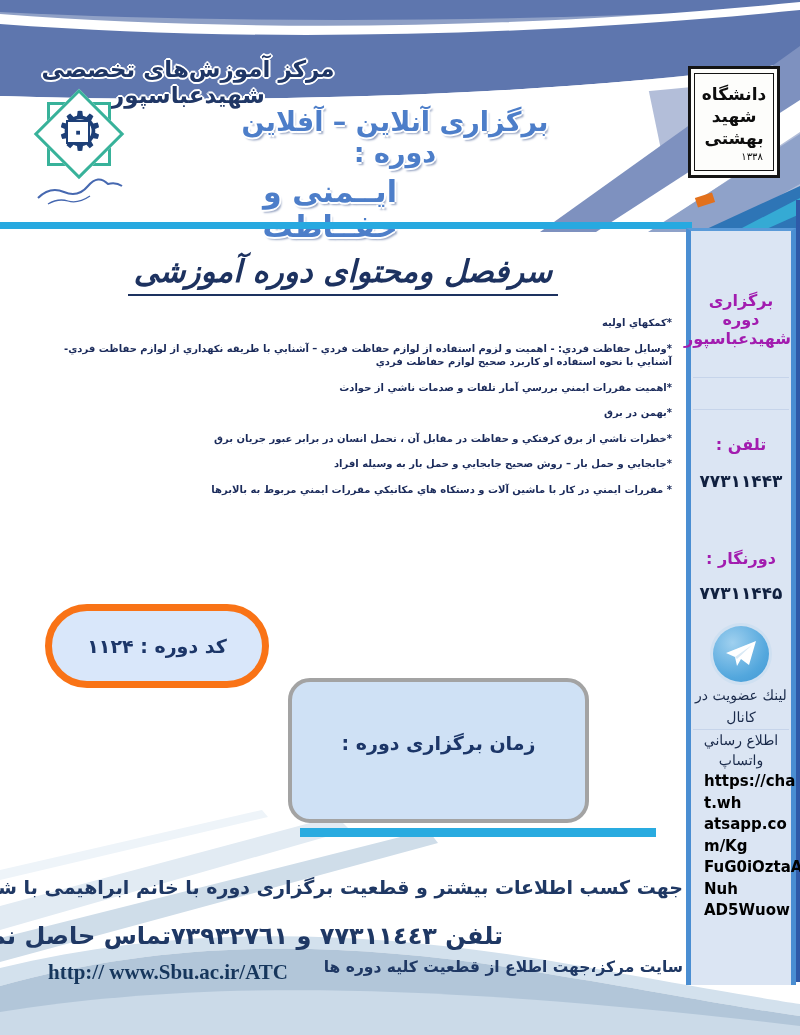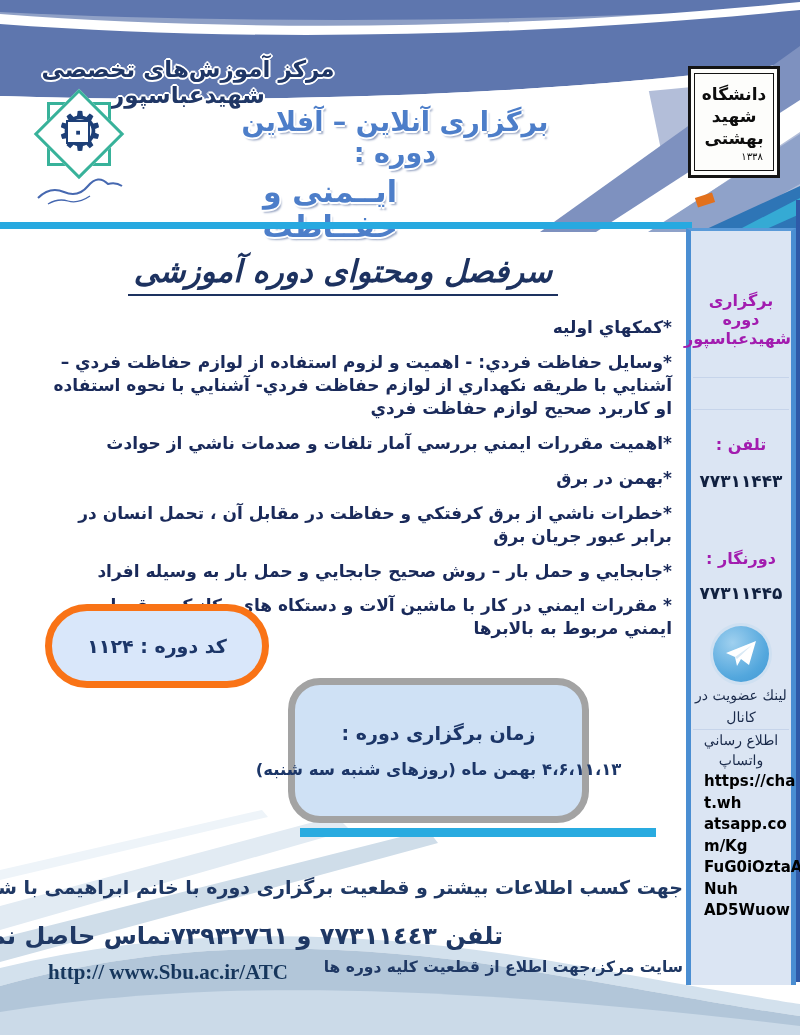--- a/index.html
+++ b/index.html
@@ -55,33 +55,33 @@
   
   .main{left:0;top:229px;width:686px;z-index:1;}
   .section-title{
     margin:24px auto 0 auto;width:fit-content;max-width:640px;
     font-family:"DejaVu Serif","Liberation Serif",serif;font-style:italic;font-weight:bold;
     font-size:31px;color:#1d3260;direction:rtl;
     border-bottom:2px solid #1d3260;padding:0 6px 5px 6px;
   }
   .topics{
     list-style:none;margin:20px 14px 0 52px;padding:0;direction:rtl;text-align:right;
-    color:#1a2a5a;font-weight:bold;font-size:17px;line-height:1.35;
+    color:#1a2a5a;font-weight:bold;font-size:10px;line-height:1.35;
   }
   .topics li{margin-bottom:12px;}
 
   .code-pill{
     left:45px;top:604px;width:224px;height:84px;border-radius:42px;z-index:2;
     background:#d9e7fa;border:7px solid #f97316;box-sizing:border-box;
     display:flex;align-items:center;justify-content:center;direction:rtl;
     font-size:19px;font-weight:bold;color:#1c3668;
   }
   .schedule-badge{
-    left:288px;top:678px;width:301px;height:145px;border-radius:32px;z-index:2;
-    background:#cfe1f5;border:7px solid #a3a3a3;box-sizing:border-box;
+    left:288px;top:678px;width:301px;height:145px;border-radius:22px;z-index:2;
+    background:#cfe1f5;border:4px solid #a3a3a3;box-sizing:border-box;
     display:flex;flex-direction:column;align-items:center;justify-content:center;
     direction:rtl;color:#1c3668;text-align:center;
   }
   .schedule-badge .l1{font-size:19px;font-weight:bold;margin-bottom:16px;}
   .schedule-badge .l2{font-size:16.5px;font-weight:bold;white-space:nowrap;}
   .badge-underline{left:300px;top:828px;width:356px;height:9px;background:#29abe0;z-index:2;}
 
   
   #footer-art{left:0;top:810px;width:800px;height:225px;z-index:3;}
   .info-line1{right:117px;top:876px;z-index:4;direction:rtl;white-space:nowrap;
@@ -177,21 +177,20 @@
       <li>* مقررات ايمني در كار با ماشين آلات و دستكاه هاي مكانيكي مقررات ايمني مربوط به بالابرها</li>
   </ul>
 </div>
 
 <div class="abs code-pill">
   <span>کد دوره : ۱۱۲۴</span>
 </div>
 
 <div class="abs schedule-badge">
   <div class="l1">زمان برگزاری دوره :</div>
-  <div class="l2">۴،۶،۱۱،۱۳ بهمن ماه (روزهای شنبه سه شنبه)</div>
 </div>
 <div class="abs badge-underline"></div>
 
 <div class="abs right-strip"></div>
 
 <div class="abs sidebar">
   <div class="row sb-label" style="top:60px">برگزاری دوره</div>
   <div class="row sb-label" style="top:98px">شهیدعباسپور</div>
   <div class="sb-divider" style="top:146px"></div>
   <div class="sb-divider" style="top:178px"></div>

